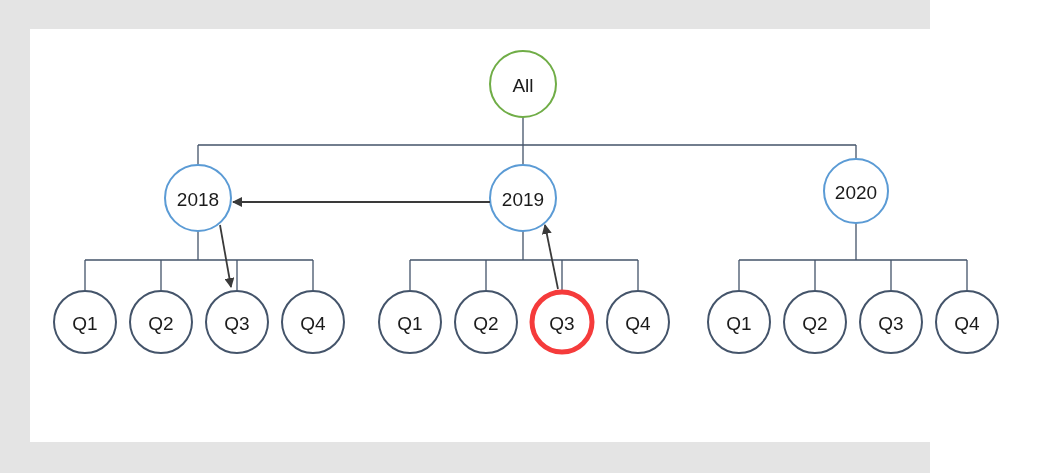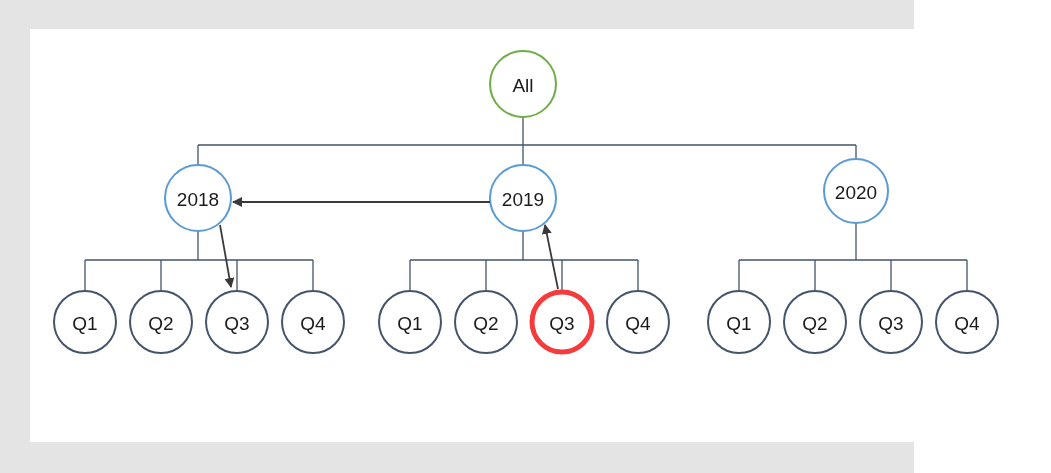--- a/index.html
+++ b/index.html
@@ -5,20 +5,21 @@
   html, body { margin: 0; padding: 0; }
   body {
     width: 1051px; height: 473px;
     overflow: hidden;
     font-family: "Liberation Sans", sans-serif;
   }
   .stage {
     position: relative;
     width: 914px; height: 473px;
     background: #e4e4e4;
+    padding-left: 16px;
   }
   .canvas {
     position: absolute;
     left: 30px; top: 29px;
     width: 991px; height: 413px;
     background: #ffffff;
   }
   svg { display: block; width: 991px; height: 413px; }
   .connector { fill: none; stroke-width: 1.3; }
   .arrow     { fill: none; stroke-width: 1.8; }

